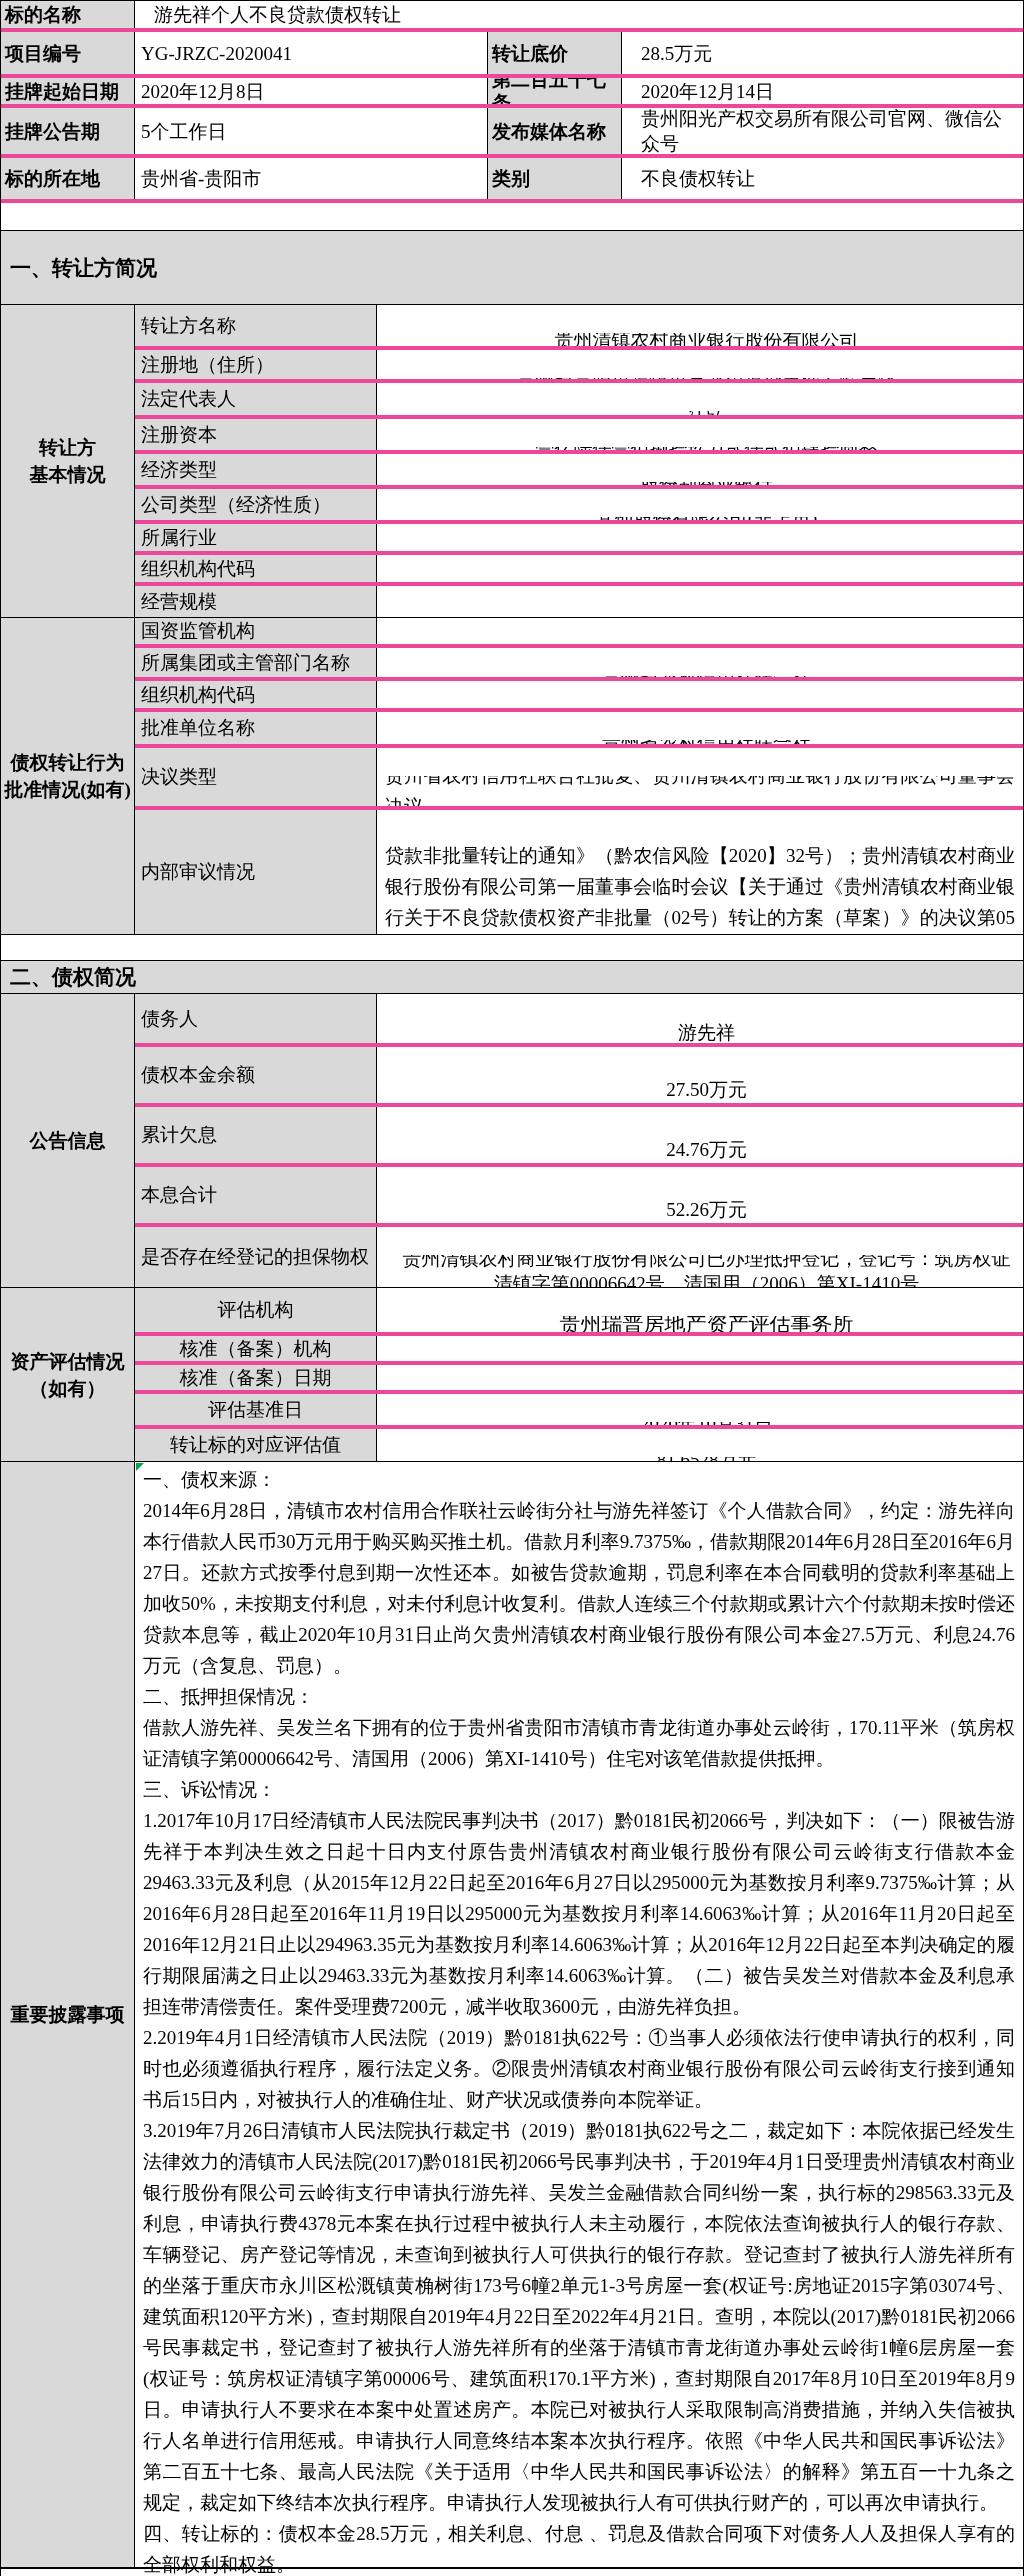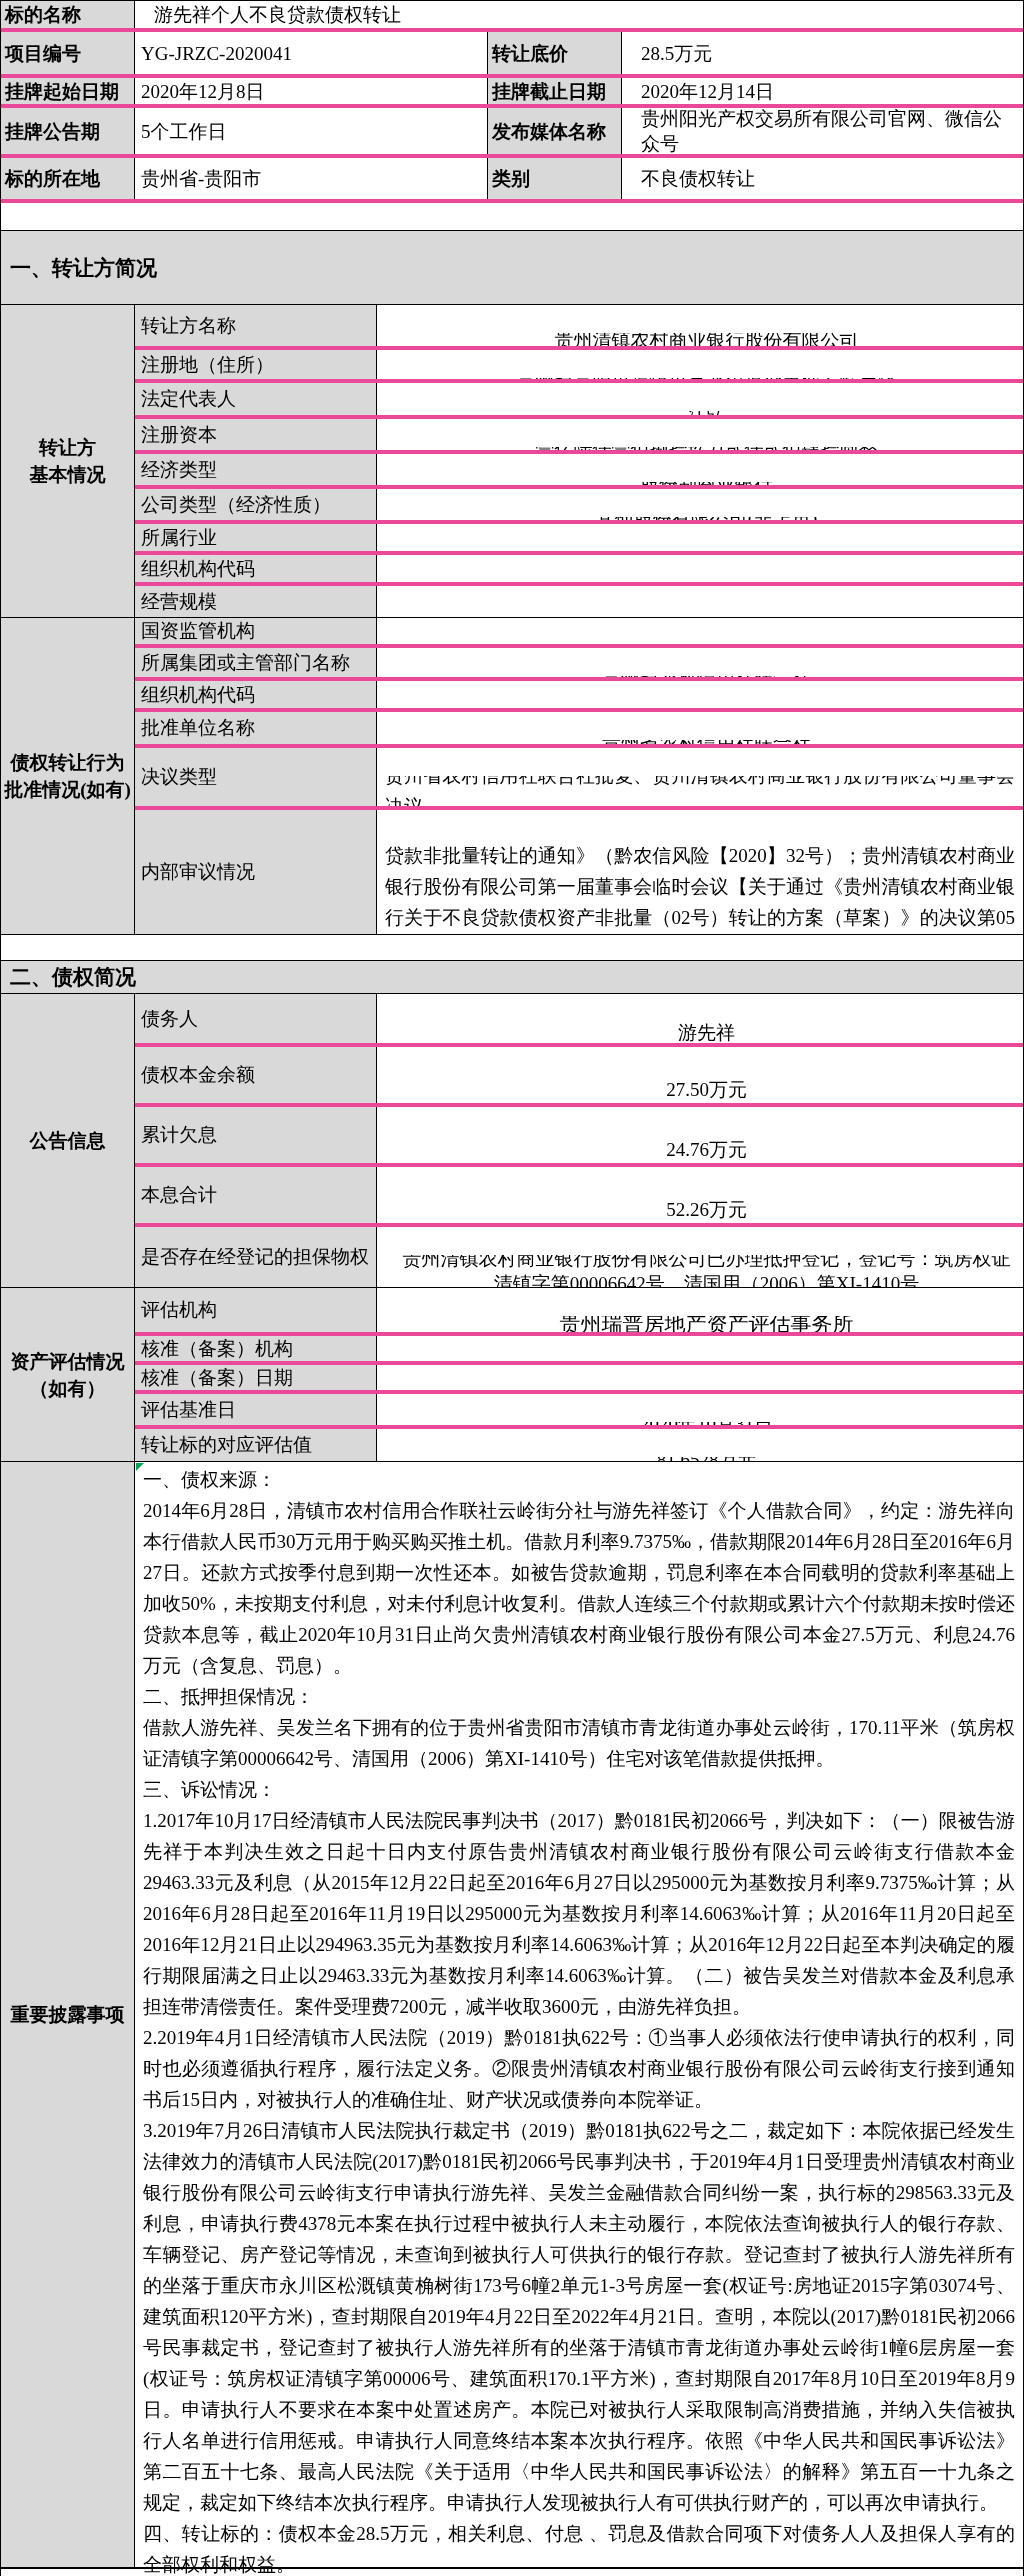--- a/index.html
+++ b/index.html
@@ -9,21 +9,21 @@
     font-family: "Liberation Serif", "DejaVu Serif", serif;
     font-size: 19px;
     color: #000;
   }
   .doc { width: 1024px; border: 1px solid #000; background: #fff; }
   .trow { display: flex; border-bottom: 4px solid #ec4899; }
   .cell { display: flex; align-items: center; border-right: 1px solid #000; overflow: hidden; }
   .cell.end { border-right: none; padding-left: 19px; }
   .lab { background: #d9d9d9; font-weight: bold; padding: 0 4px; line-height: 23px; }
   .attr { background: #d9d9d9; padding: 0 6px; line-height: 24px; text-align: center; }
-  .attr.center { text-align: center; }
+  .attr.center { justify-content: center; text-align: center; }
   .val { padding: 0 6px; justify-content: center; text-align: center; line-height: 25px; }
   .val.left { justify-content: flex-start; text-align: left; }
   .val.just { justify-content: flex-start; text-align: justify; line-height: 31px; padding: 0 8px; }
   .val.big { font-size: 21px; }
   .w1 { width: 134px; } .w2 { width: 353px; } .w3 { width: 134px; } .w4 { flex: 1; }
   .wattr { width: 242px; } .wv { flex: 1; margin-top: 28px; }
   .gap { border-bottom: 1px solid #000; background: #fff; }
   .band { background: #d9d9d9; border-bottom: 1px solid #000; display: flex; align-items: center; padding-left: 9px; font-weight: bold; font-size: 21px; }
   .group { display: flex; border-bottom: 2px solid #000; }
   .group.thin { border-bottom-width: 1px; }
@@ -66,21 +66,21 @@
       </div>
   </div>
   <div class="trow" style="height:30px">
     <div class="cell lab w1">
         <span>挂牌起始日期</span>
       </div>
     <div class="cell val left w2">
         <span>2020年12月8日</span>
       </div>
     <div class="cell lab w3">
-        <span>挂牌截止日期</span>
+        <span>第二百五十七条</span>
       </div>
     <div class="cell val left end w4">
         <span>2020年12月14日</span>
       </div>
   </div>
   <div class="trow" style="height:50px">
     <div class="cell lab w1">
         <span>挂牌公告期</span>
       </div>
     <div class="cell val left w2">

